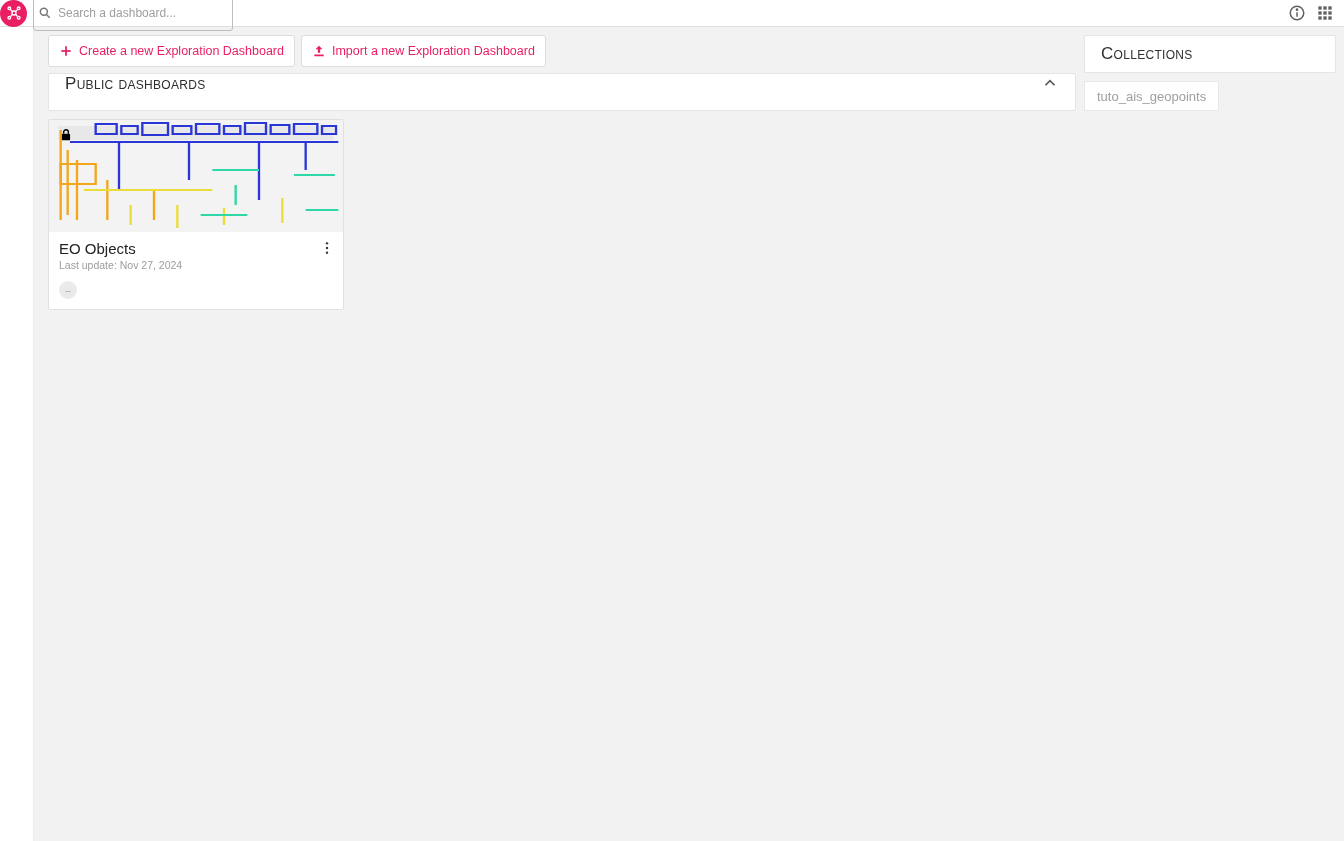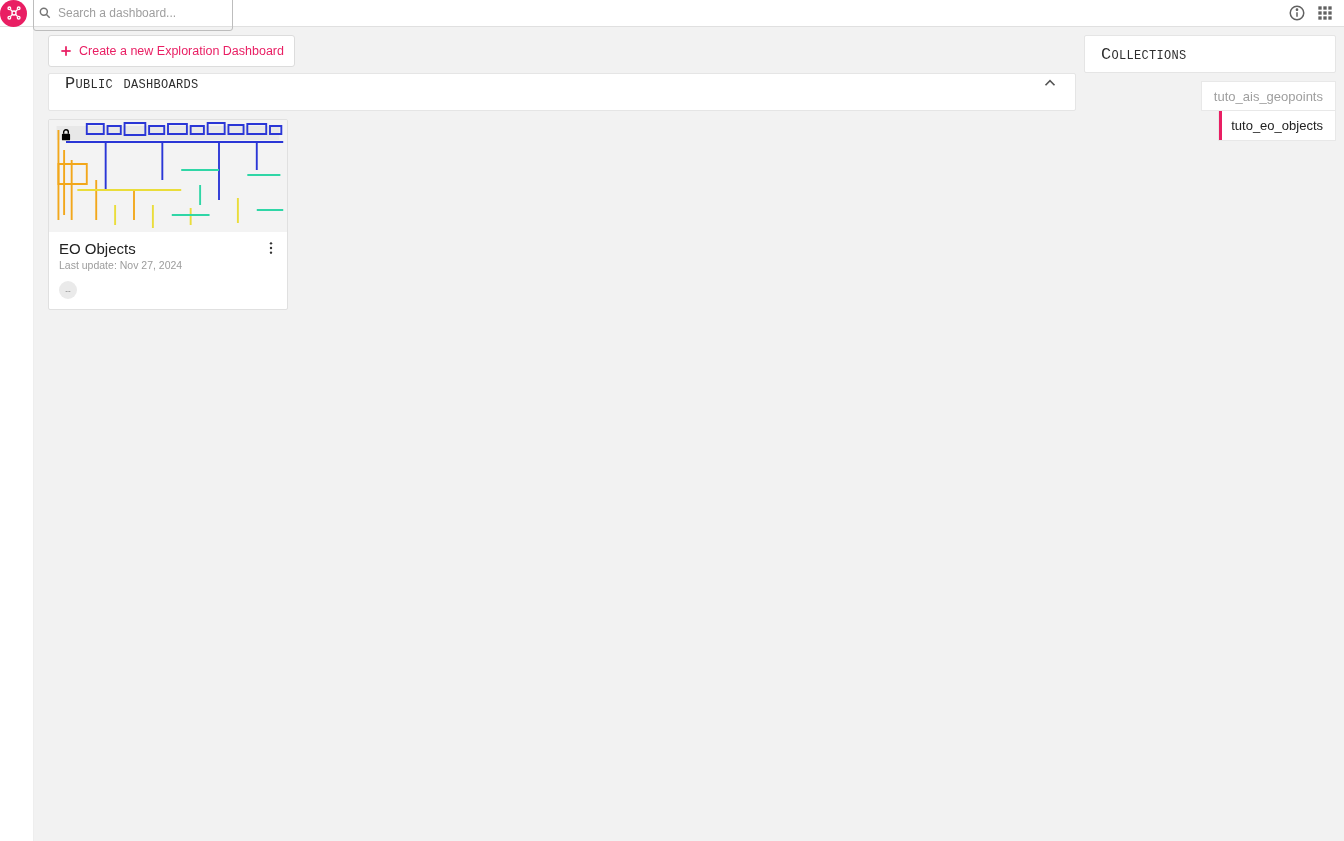--- a/index.html
+++ b/index.html
@@ -115,28 +115,27 @@
     align-items: flex-start;
     justify-content: space-between;
     padding: 0 16px;
     margin-bottom: 8px;
   }
   .section-title {
     font-variant: small-caps;
     font-size: 17px;
     letter-spacing: 0.3px;
     color: #2e2e2e;
-    font-family: Liberation Mono, monospace;
   }
   .chev { color: #555; cursor: pointer; display:flex; }
 
   
   .card-grid { display: flex; flex-wrap: wrap; gap: 12px; }
   .card {
-    width: 240px;
+    width: 296px;
     background: #fff;
     border: 1px solid #e0e0e0;
     border-radius: 2px;
     overflow: hidden;
     position: relative;
     cursor: pointer;
   }
   .card-lock {
     position: absolute;
     top: 8px; left: 10px;
@@ -185,21 +184,21 @@
   .collections-header {
     background: #fff;
     border: 1px solid #e5e5e5;
     border-radius: 2px;
     height: 38px;
     display: flex;
     align-items: center;
     padding: 0 16px;
     margin-bottom: 8px;
   }
-  .coll-list { display: flex; flex-direction: column; align-items: flex-end; }
+  .coll-list { display: flex; flex-direction: row; }
   .coll-item {
     background: #fff;
     border: 1px solid #e8e8e8;
     border-top: none;
     height: 30px;
     display: flex;
     align-items: center;
     padding: 0 12px;
     font-size: 13px;
     color: #9e9e9e;
@@ -281,20 +280,29 @@
 
       <div class="actions">
         <button class="actionbtn">
           <span class="icon">
             <svg width="14" height="14" viewBox="0 0 24 24" stroke="currentColor" stroke-width="3" fill="none">
               <line x1="12" y1="4" x2="12" y2="20"></line>
                 <line x1="4" y1="12" x2="20" y2="12"></line>
             </svg>
           </span>
           <span>Create a new Exploration Dashboard</span>
+        </button>
+        <button class="actionbtn">
+          <span class="icon">
+            <svg width="14" height="14" viewBox="0 0 24 24" fill="currentColor">
+              <path d="M12 3 L6 9 L10 9 L10 15 L14 15 L14 9 L18 9 Z"></path>
+              <rect x="4" y="18" width="16" height="3"></rect>
+            </svg>
+          </span>
+          <span>Import a new Exploration Dashboard</span>
         </button>
       </div>
 
       <div class="section-header">
         <span class="section-title">Public dashboards</span>
         <span class="chev">
           <span>
             <svg width="18" height="18" viewBox="0 0 24 24" fill="none" stroke="currentColor" stroke-width="2.2">
               <polyline points="6 15 12 9 18 15"></polyline>
             </svg>
@@ -376,20 +384,17 @@
     </div>
 
     <div class="sidebar">
       <div class="collections-header">
         <span class="section-title">Collections</span>
       </div>
       <div class="coll-list">
         <div class="coll-item">
           <span>tuto_ais_geopoints</span>
         </div>
-        <div class="coll-item active">
-          <span>tuto_eo_objects</span>
-        </div>
       </div>
     </div>
 
   </div>
 </div>
 
 </body></html>

